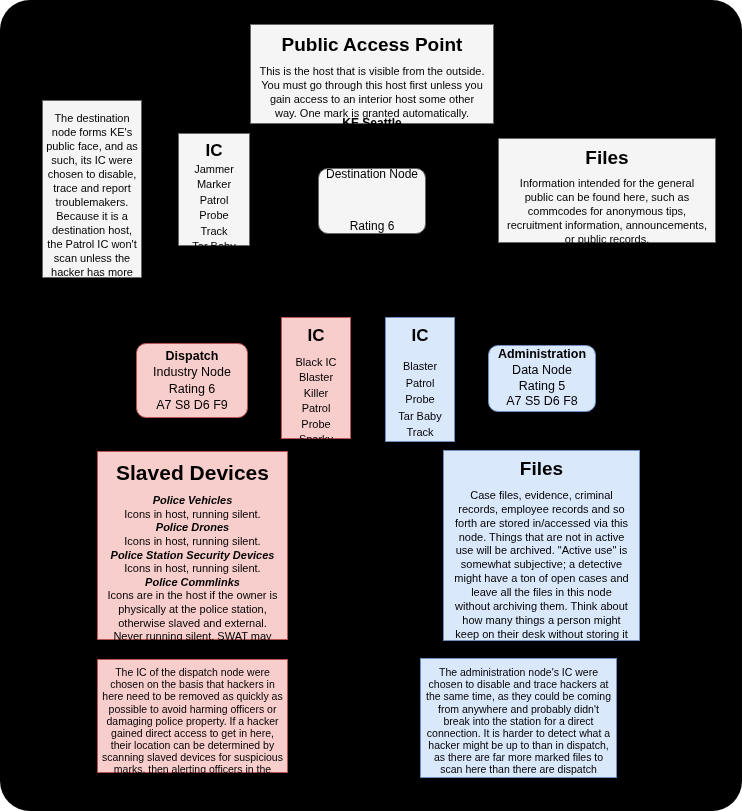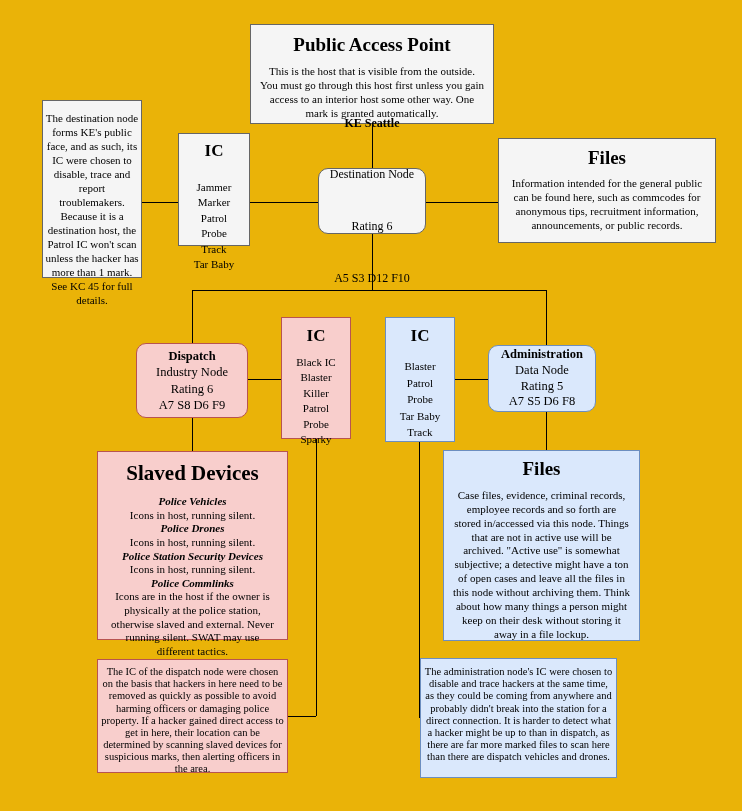--- a/index.html
+++ b/index.html
@@ -1,37 +1,37 @@
 <!DOCTYPE html>
 <html><head>
 <meta charset="utf-8">
 <style>
   html,body{margin:0;padding:0;background:#ffffff;}
   .canvas{
-    position:relative;width:742px;height:811px;background:#eab308;
-    font-family:Liberation Serif, serif;color:#000;overflow:hidden;
+    position:relative;width:742px;height:811px;background:#000000;
+    font-family:Liberation Sans, sans-serif;color:#000;overflow:hidden;border-radius:30px;
   }
   .box{position:absolute;box-sizing:border-box;text-align:center;}
   .gray{background:#f5f5f5;border:1px solid #666666;}
   .red{background:#f8cecc;border:1px solid #b85450;}
   .blue{background:#dae8fc;border:1px solid #6c8ebf;}
   .round{border-radius:10px;}
   .line{position:absolute;background:#000;}
 
   .title-lg{font-weight:bold;font-size:19px;}
   .title-xl{font-weight:bold;font-size:21px;}
   .title-ic{font-weight:bold;font-size:17px;}
   .body-sm{font-size:11px;line-height:1.27;}
 
   
   .b-pap{left:250px;top:24px;width:244px;height:100px;padding:9px 8px 0;}
   .b-pap .title-lg{margin-bottom:9px;}
   .b-leftnote{left:42px;top:100px;width:100px;height:178px;padding:11px 2px 0;font-size:11px;line-height:1.27;}
   .b-icgray{left:178px;top:133px;width:72px;height:113px;padding-top:7px;}
-  .b-icgray .ic-list{margin-top:19px;font-size:11px;line-height:1.4;}
+  .b-icgray .ic-list{margin-top:1px;font-size:11px;line-height:1.4;}
   .b-ke{left:318px;top:168px;width:108px;height:66px;display:flex;flex-direction:column;justify-content:center;font-size:12px;line-height:1.3;gap:36px;}
   .b-filesgray{left:426px;top:138px;width:290px;height:105px;padding:8px 6px 0;left:498px;width:218px;}
   .b-filesgray .title-lg{margin-bottom:8px;}
   .node-name{font-weight:bold;}
 
   
   .b-dispatch{left:136px;top:343px;width:112px;height:75px;display:flex;flex-direction:column;justify-content:center;font-size:12.5px;line-height:1.3;text-align:center;}
   .b-icred{left:281px;top:317px;width:70px;height:122px;padding-top:8px;}
   .b-icred .ic-list{margin-top:9px;font-size:11px;line-height:1.4;}
   .b-icblue{left:385px;top:317px;width:70px;height:125px;padding-top:8px;}

